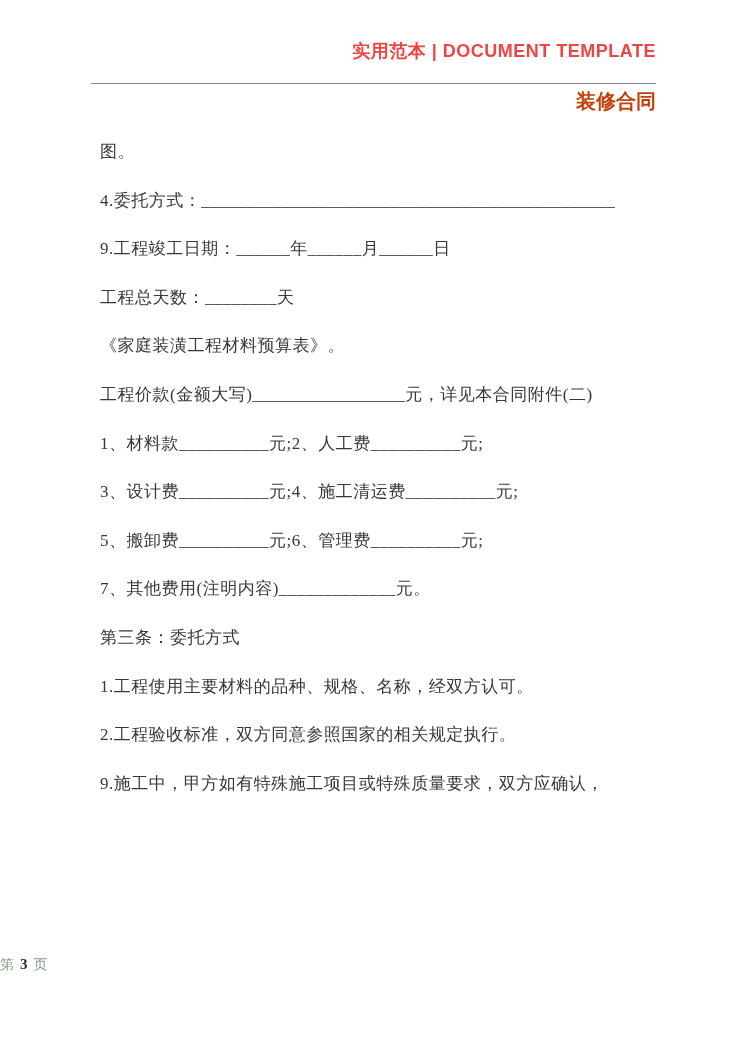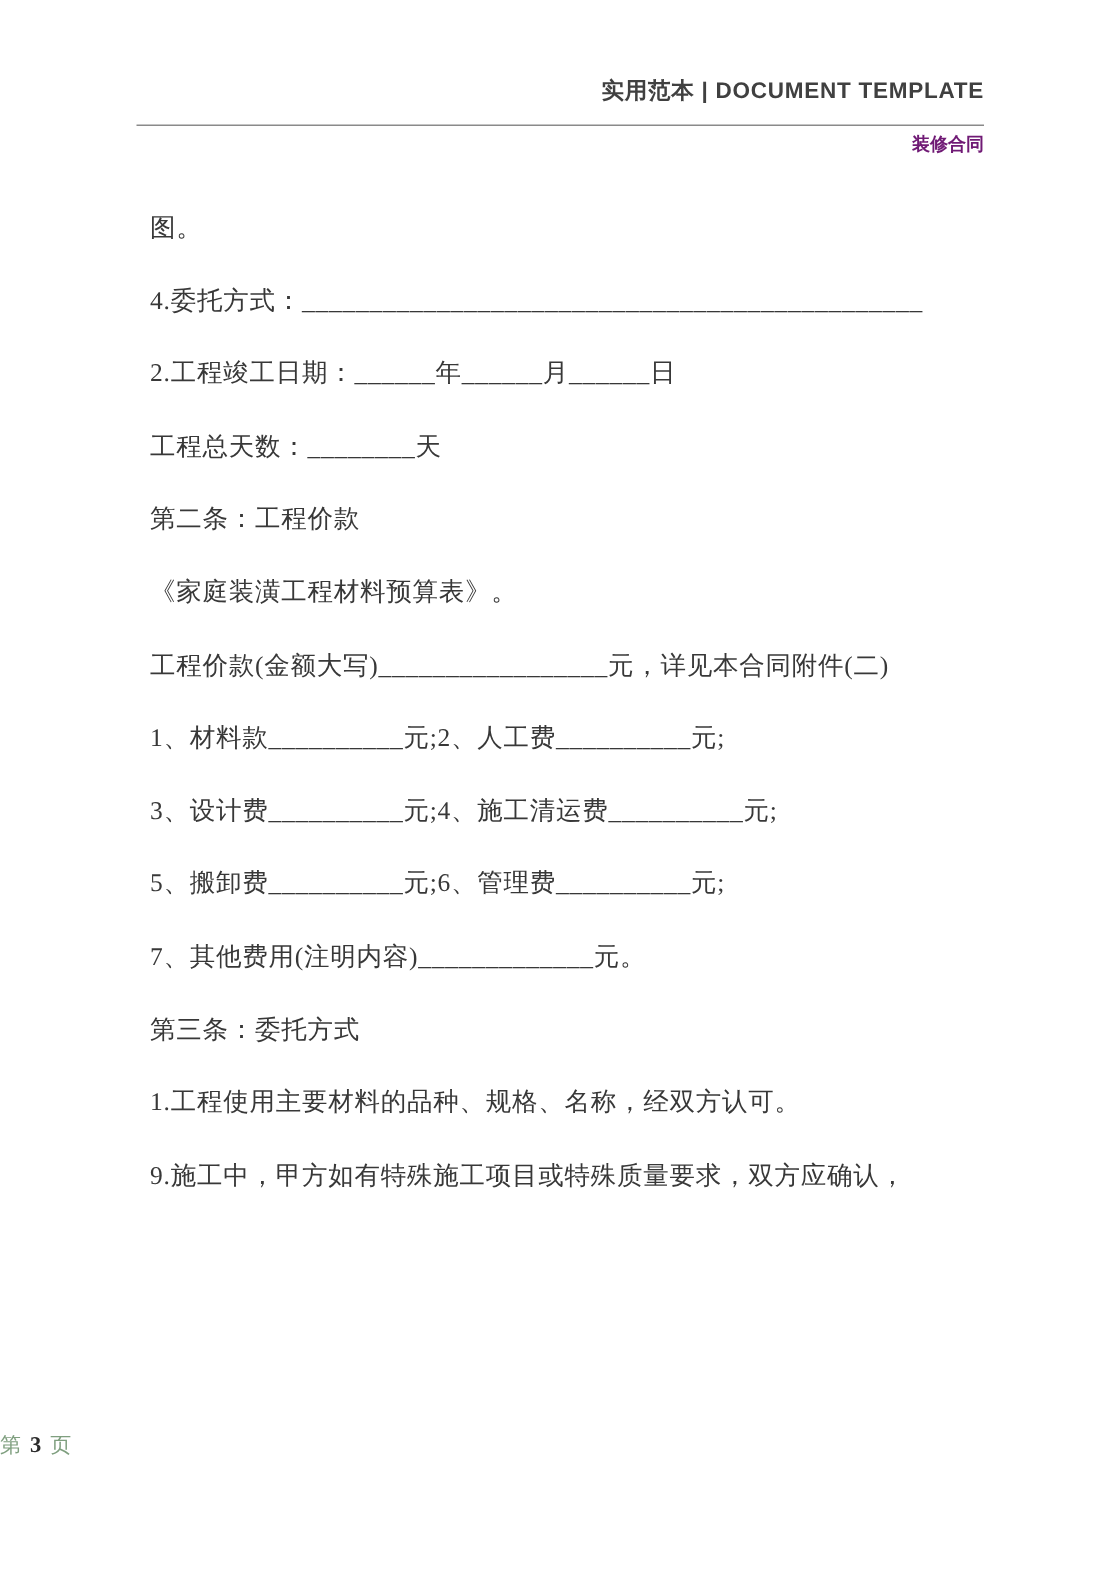--- a/index.html
+++ b/index.html
@@ -6,45 +6,45 @@
   .page {
     position: relative;
     width: 744px;
     height: 1052px;
     background: #ffffff;
     overflow: hidden;
     font-family: "Liberation Serif", "DejaVu Serif", serif;
   }
   .brand {
     position: absolute;
-    top: 51px;
+    top: 39px;
     right: 88px;
     font-family: "Liberation Sans", "DejaVu Sans", sans-serif;
-    font-size: 15px;
+    font-size: 18px;
     font-weight: bold;
     letter-spacing: 0.5px;
-    color: #404040;
+    color: #ef4444;
     white-space: nowrap;
   }
   .header-rule {
     position: absolute;
     top: 83px;
     left: 91px;
     right: 88px;
     height: 1px;
     background: #8a8a8a;
   }
   .doc-title {
     position: absolute;
     top: 88px;
     right: 88px;
     font-family: "Liberation Sans", "DejaVu Sans", sans-serif;
-    font-size: 12px;
+    font-size: 20px;
     font-weight: bold;
-    color: #701a75;
+    color: #c2410c;
     white-space: nowrap;
   }
   .doc-body {
     position: absolute;
     top: 128px;
     left: 100px;
     right: 60px;
   }
   .doc-body p {
     margin: 0;
@@ -78,31 +78,31 @@
 
   <div class="brand">实用范本 | DOCUMENT TEMPLATE</div>
 
   <div class="header-rule"></div>
 
   <div class="doc-title">装修合同</div>
 
   <div class="doc-body">
     <p>图。</p>
     <p>4.委托方式：______________________________________________</p>
-    <p>2.工程竣工日期：______年______月______日</p>
+    <p>9.工程竣工日期：______年______月______日</p>
     <p>工程总天数：________天</p>
-    <p>第二条：工程价款</p>
     <p>《家庭装潢工程材料预算表》。</p>
     <p>工程价款(金额大写)_________________元，详见本合同附件(二)</p>
     <p>1、材料款__________元;2、人工费__________元;</p>
     <p>3、设计费__________元;4、施工清运费__________元;</p>
     <p>5、搬卸费__________元;6、管理费__________元;</p>
     <p>7、其他费用(注明内容)_____________元。</p>
     <p>第三条：委托方式</p>
     <p>1.工程使用主要材料的品种、规格、名称，经双方认可。</p>
+    <p>2.工程验收标准，双方同意参照国家的相关规定执行。</p>
     <p>9.施工中，甲方如有特殊施工项目或特殊质量要求，双方应确认，</p>
   </div>
 
   <div class="footer">
     <span class="pg-text">第</span><span class="pg-num">3</span><span class="pg-text">页</span>
   </div>
 
 </div>
 
 </body></html>

